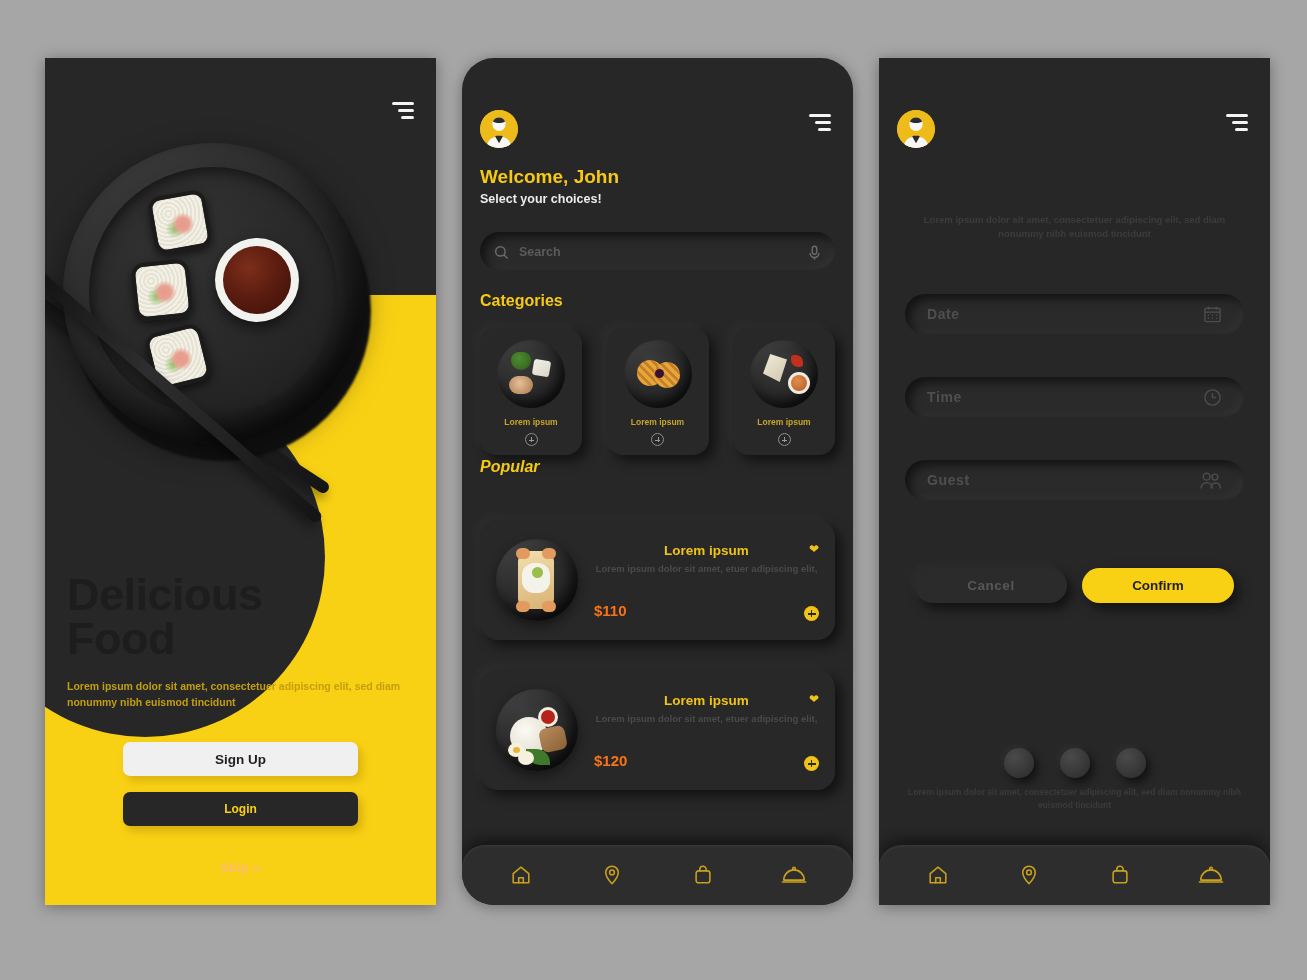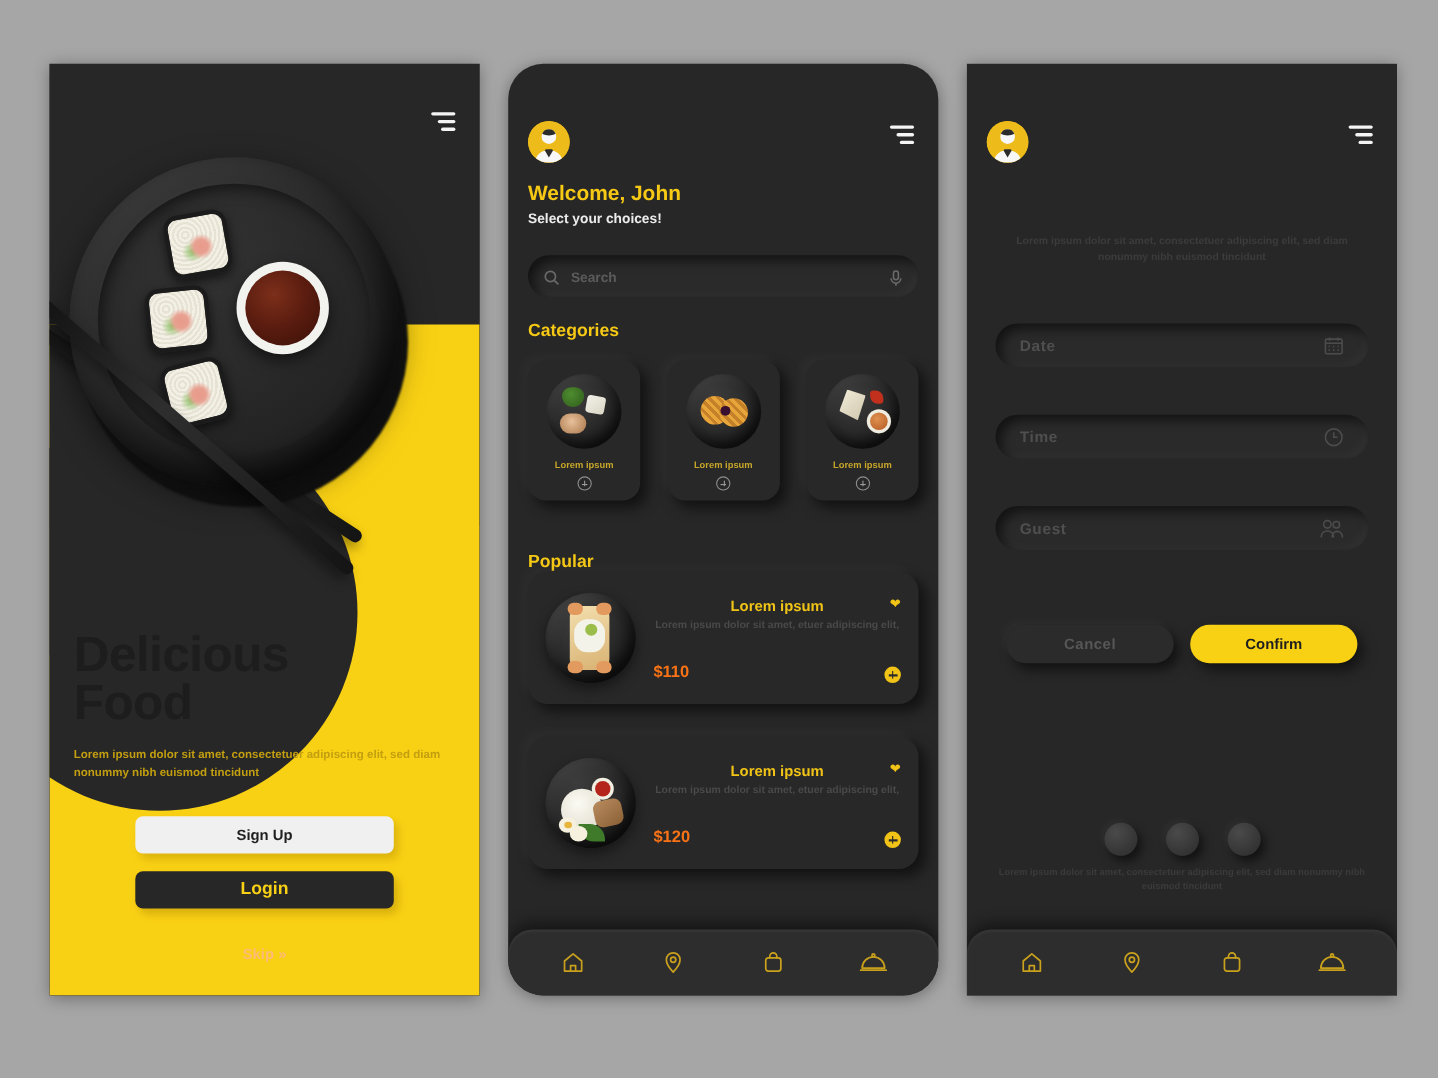--- a/index.html
+++ b/index.html
@@ -201,21 +201,21 @@
   }
   .btn-login {
     display: block;
     width: 100%;
     height: 34px;
     margin-top: 16px;
     border: none;
     border-radius: 7px;
     background: #272727;
     color: #f9d114;
-    font-size: 16px;
+    font-size: 12px;
     font-weight: 700;
     font-family: "Liberation Sans", sans-serif;
     box-shadow: 4px 5px 8px rgba(150,110,0,0.35);
     cursor: pointer;
     text-align: center;
   }
   .btn-skip {
     display: block;
     width: 100%;
     margin-top: 34px;
@@ -291,21 +291,21 @@
     font-weight: 600;
   }
   .ic-stroke { stroke: #6a6a6a; fill: none; stroke-width: 1.6; }
 
   .sec-title {
     position: absolute;
     left: 18px;
     font-size: 16px;
   }
   #s2-cat-title { top: 234px; }
-  #s2-pop-title { top: 444px; }
+  #s2-pop-title { top: 400px; font-style: italic; }
 
   .cat-row {
     position: absolute;
     left: 18px; right: 18px;
     top: 270px;
     display: flex;
     justify-content: space-between;
   }
   .cat-card {
     width: 102px;

